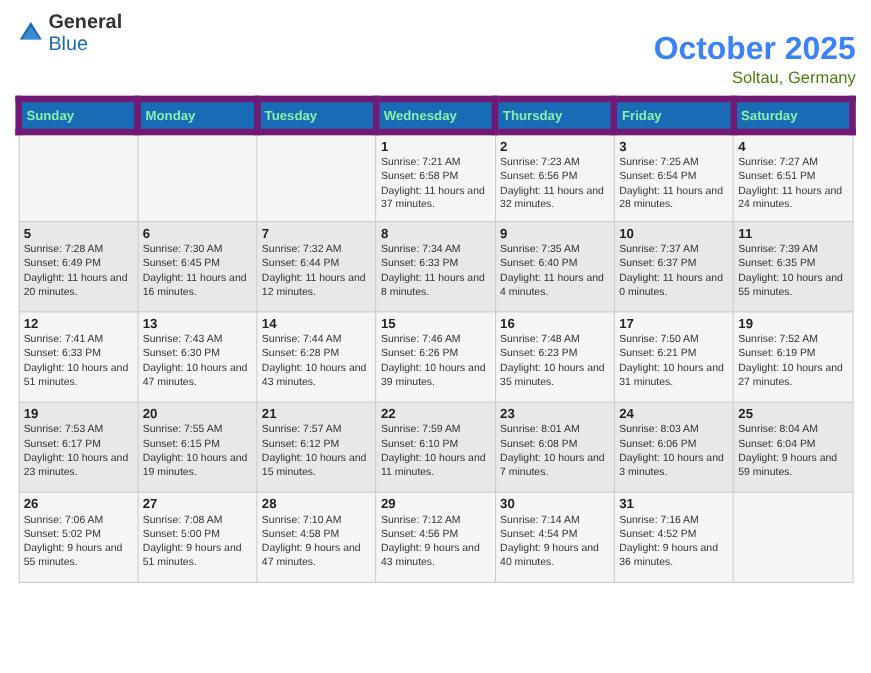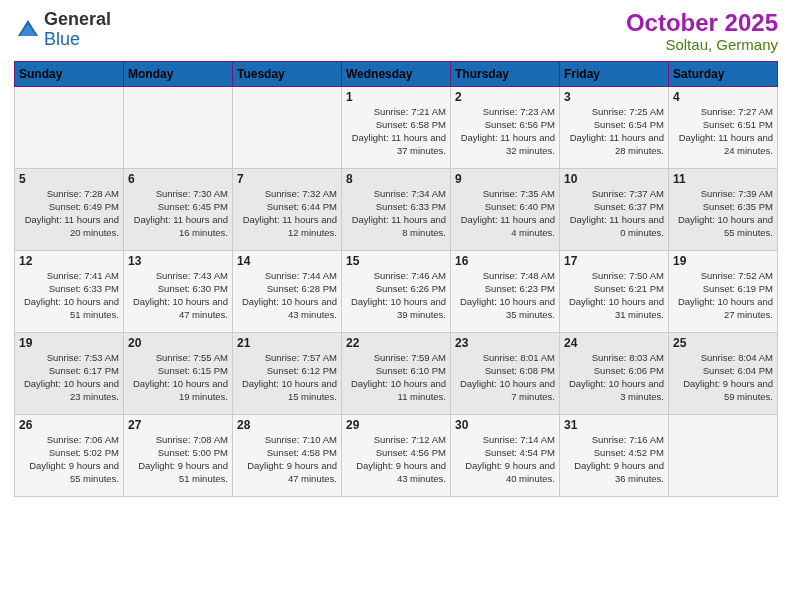--- a/index.html
+++ b/index.html
@@ -42,42 +42,43 @@
     }
     .logo-icon {
       width: 28px;
       height: 28px;
       margin-right: 2px;
     }
     .title-area {
       text-align: right;
     }
     .month-title {
-      font-size: 24px;
+      font-size: 29px;
       font-weight: bold;
-      color: #a21caf;
+      color: #3b82f6;
       line-height: 1.1;
+      margin-top: 20px;
     }
     .location {
       font-size: 15px;
       color: #4d7c0f;
     }
     table {
       width: 100%;
       border-collapse: collapse;
       table-layout: fixed;
     }
     thead th {
       background-color: #1a6bb5;
-      color: #000000;
+      color: #86efac;
       font-size: 12px;
       font-weight: bold;
       padding: 5px 4px;
       text-align: left;
-      border: 1px solid #701a75;
+      border: 6px solid #701a75;
     }
     tbody td {
       border: 1px solid #ccc;
       vertical-align: top;
       padding: 3px 4px;
       font-size: 10px;
       color: #333;
       height: 82px;
     }
     tbody tr:nth-child(odd) td {
@@ -90,21 +91,20 @@
       font-size: 12px;
       font-weight: bold;
       color: #222;
       display: block;
       margin-bottom: 2px;
     }
     .day-info {
       font-size: 9.5px;
       color: #333;
       line-height: 1.35;
-      text-align: right;
     }
   </style>
 </head>
 <body>
 
 <div class="page">
   <div class="header">
     <div class="logo">
       <svg class="logo-icon" viewBox="0 0 28 28">
         <polygon points="14,4 24,20 4,20" fill="#1a6bb5"></polygon>

